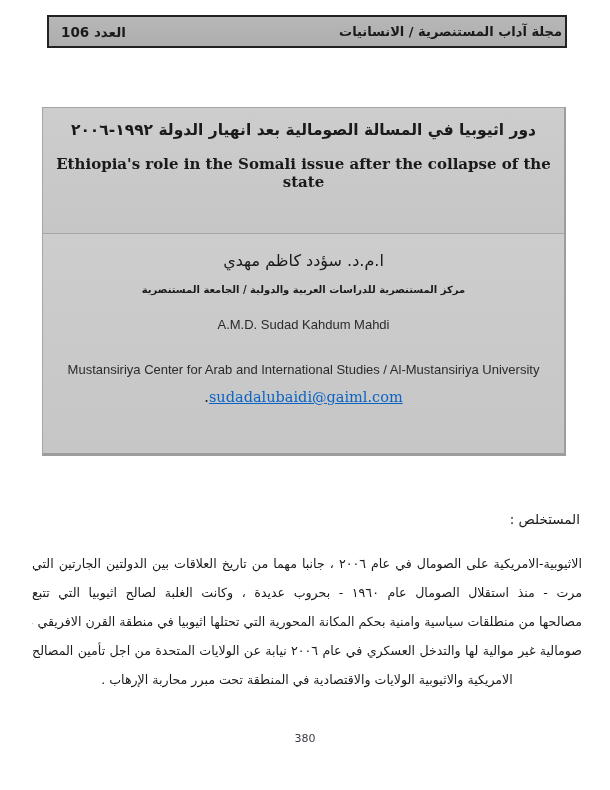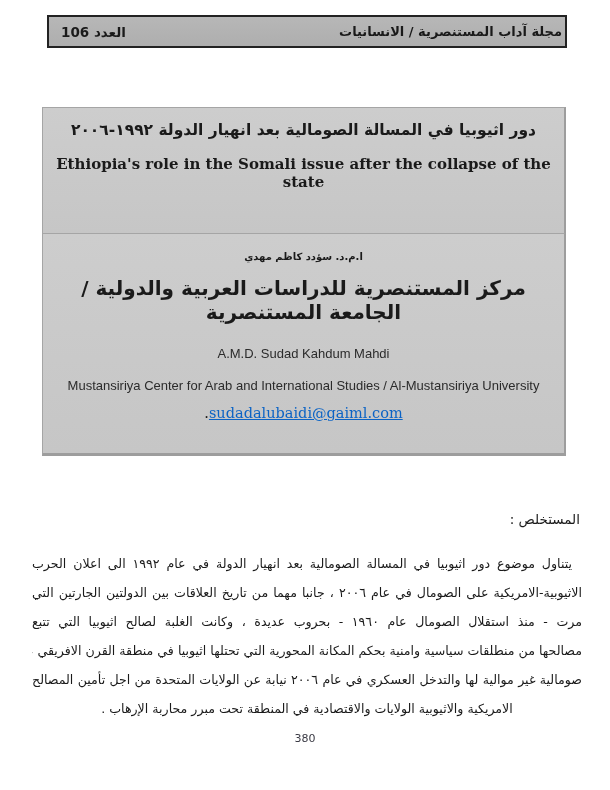--- a/index.html
+++ b/index.html
@@ -67,40 +67,40 @@
   }
   .title-en {
     font-family: "DejaVu Serif", serif;
     font-size: 15px;
     font-weight: bold;
     margin-top: 16px;
   }
 
   .author-ar {
     direction: rtl;
-    font-size: 10px;
-    font-weight: bold;
+    font-size: 16px;
+    font-weight: normal;
     padding-top: 17px;
   }
   .affil-ar {
     direction: rtl;
-    font-size: 20px;
+    font-size: 10px;
     font-weight: bold;
     margin-top: 14px;
   }
   .author-en {
     font-family: "Liberation Sans", "DejaVu Sans", sans-serif;
     font-size: 13px;
     margin-top: 22px;
     color: #2b2b2b;
   }
   .affil-en {
     font-family: "Liberation Sans", "DejaVu Sans", sans-serif;
     font-size: 13px;
-    margin-top: 17px;
+    margin-top: 30px;
     color: #2b2b2b;
   }
   .email-line {
     font-family: "DejaVu Serif", serif;
     font-size: 14.5px;
     margin-top: 12px;
   }
   .email-line .dot { color: #1a1a1a; }
   .email-line a {
     color: #0b63c5;
@@ -167,21 +167,20 @@
   <div class="author-en">A.M.D. Sudad Kahdum Mahdi</div>
   <div class="affil-en">Mustansiriya Center for Arab and International Studies / Al-Mustansiriya University</div>
   <div class="email-line">
     <span class="dot">.</span><a href="#" class="email-link">sudadalubaidi@gaiml.com</a>
   </div>
 </div>
 
 <div class="abstract-heading">المستخلص :</div>
 
 <div class="abstract">
-  <div class="abs-line first">يتناول موضوع دور اثيوبيا في المسالة الصومالية بعد انهيار الدولة في عام ١٩٩٢  الى  اعلان الحرب</div>
   <div class="abs-line">الاثيوبية-الامريكية على الصومال في  عام ٢٠٠٦ ،  جانبا مهما من تاريخ العلاقات بين الدولتين الجارتين التي</div>
   <div class="abs-line">مرت - منذ استقلال الصومال عام ١٩٦٠ - بحروب عديدة  ، وكانت الغلبة  لصالح اثيوبيا   التي تتبع</div>
   <div class="abs-line">مصالحها من منطلقات سياسية وامنية بحكم المكانة المحورية التي تحتلها اثيوبيا في منطقة القرن الافريقي ، التي</div>
   <div class="abs-line">صومالية غير موالية لها والتدخل العسكري  في عام ٢٠٠٦ نيابة عن الولايات  المتحدة  من اجل تأمين المصالح</div>
   <div class="abs-line last">الامريكية  والاثيوبية الولايات والاقتصادية في المنطقة تحت مبرر محاربة الإرهاب .</div>
 </div>
 
 <div class="page-number">380</div>
 
 </body></html>

